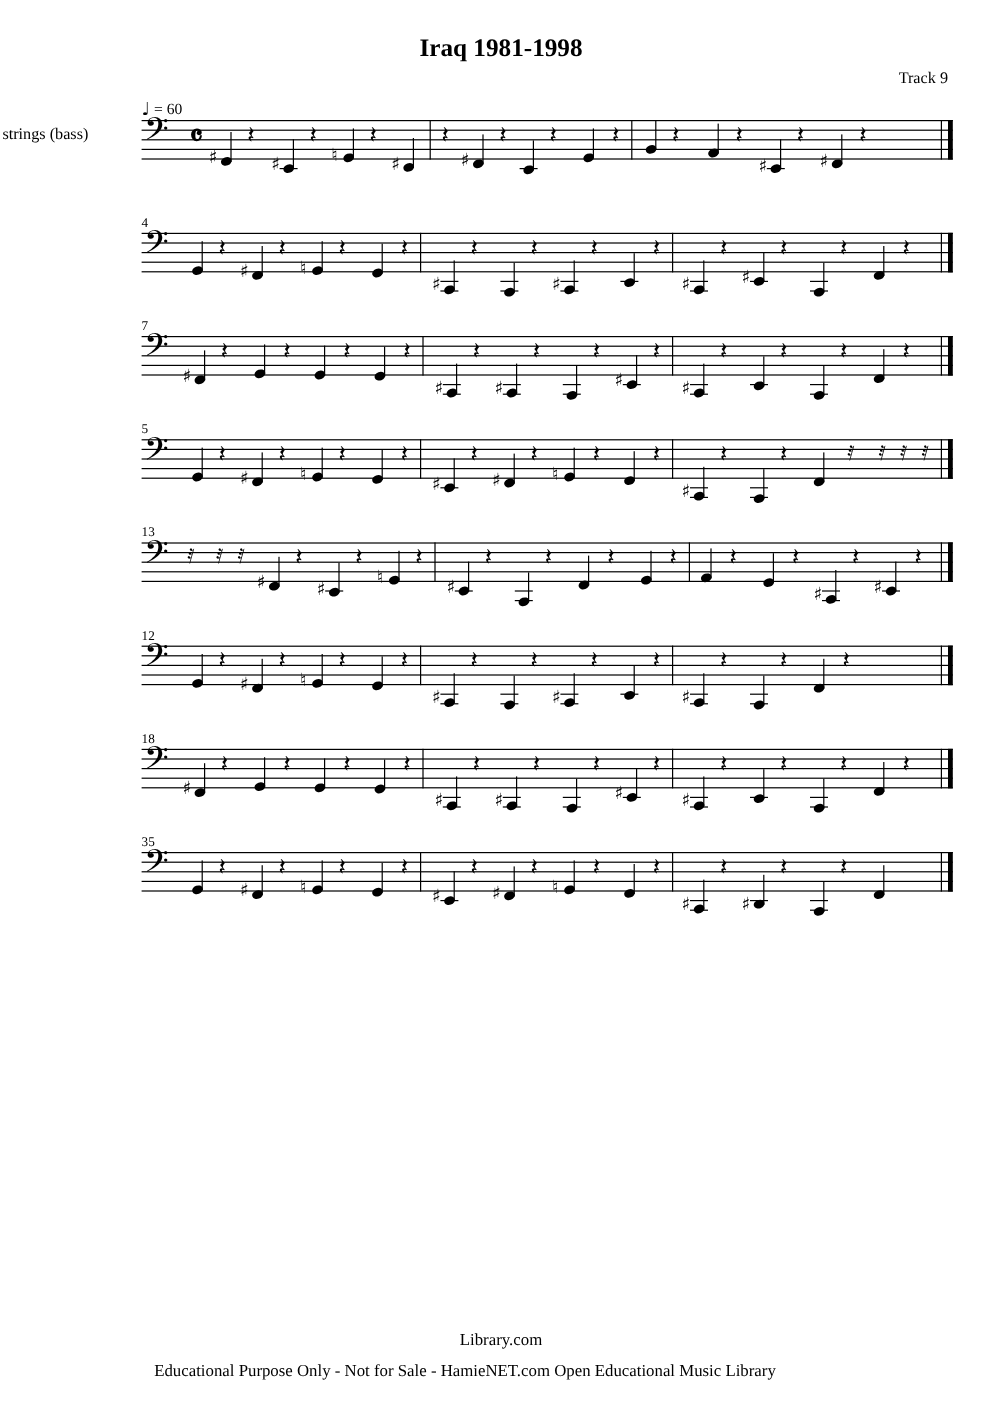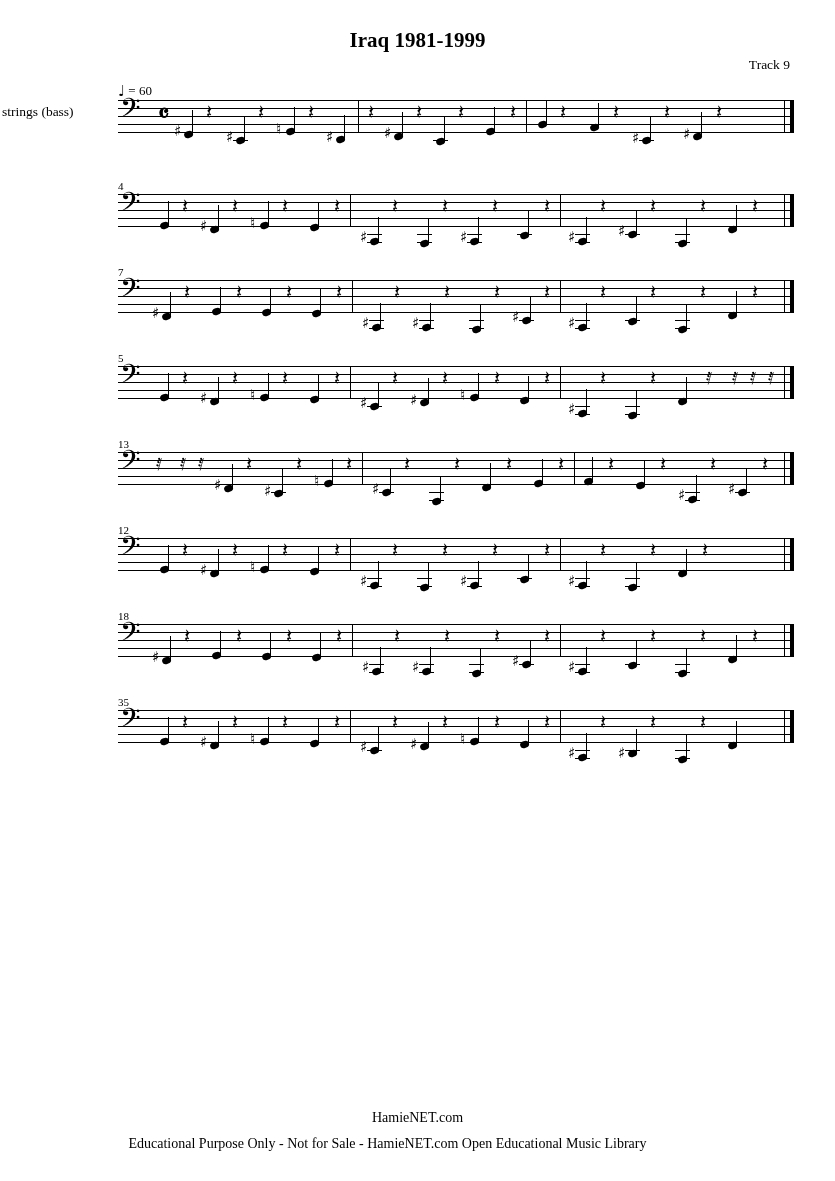--- a/index.html
+++ b/index.html
@@ -180,21 +180,21 @@
     width: 775px;
     text-align: center;
     font-size: 14px;
   }
 </style>
 </head>
 <body>
 
 <div class="page">
 
-  <div class="title">Iraq 1981-1999</div>
+  <div class="title">Iraq 1981-1998</div>
   <div class="track-label">Track 9</div>
 
   <div class="tempo">
     <span class="notehead-q">♩</span>
     <span>= 60</span>
   </div>
 
   <div class="instrument">strings (bass)</div>
 
   <div class="system" style="top:100px;">
@@ -738,15 +738,15 @@
     <div class="ledger" style="left:557px; top:48px;"></div>
     <div class="note" style="left:560px; top:46px;"></div>
     <div class="stem" style="left:568px; top:25px;"></div>
     <div class="rest" style="left:582px;">𝄽</div>
     <div class="note" style="left:610px; top:32px;"></div>
     <div class="stem" style="left:618px; top:11px;"></div>
     <div class="endbar-thin" style="left:666px;"></div>
     <div class="endbar-thick" style="left:672px;"></div>
   </div>
 
-  <div class="footer1">HamieNET.com</div>
+  <div class="footer1">Library.com</div>
   <div class="footer2">Educational Purpose Only - Not for Sale - HamieNET.com Open Educational Music Library</div>
 </div>
 
 </body></html>

